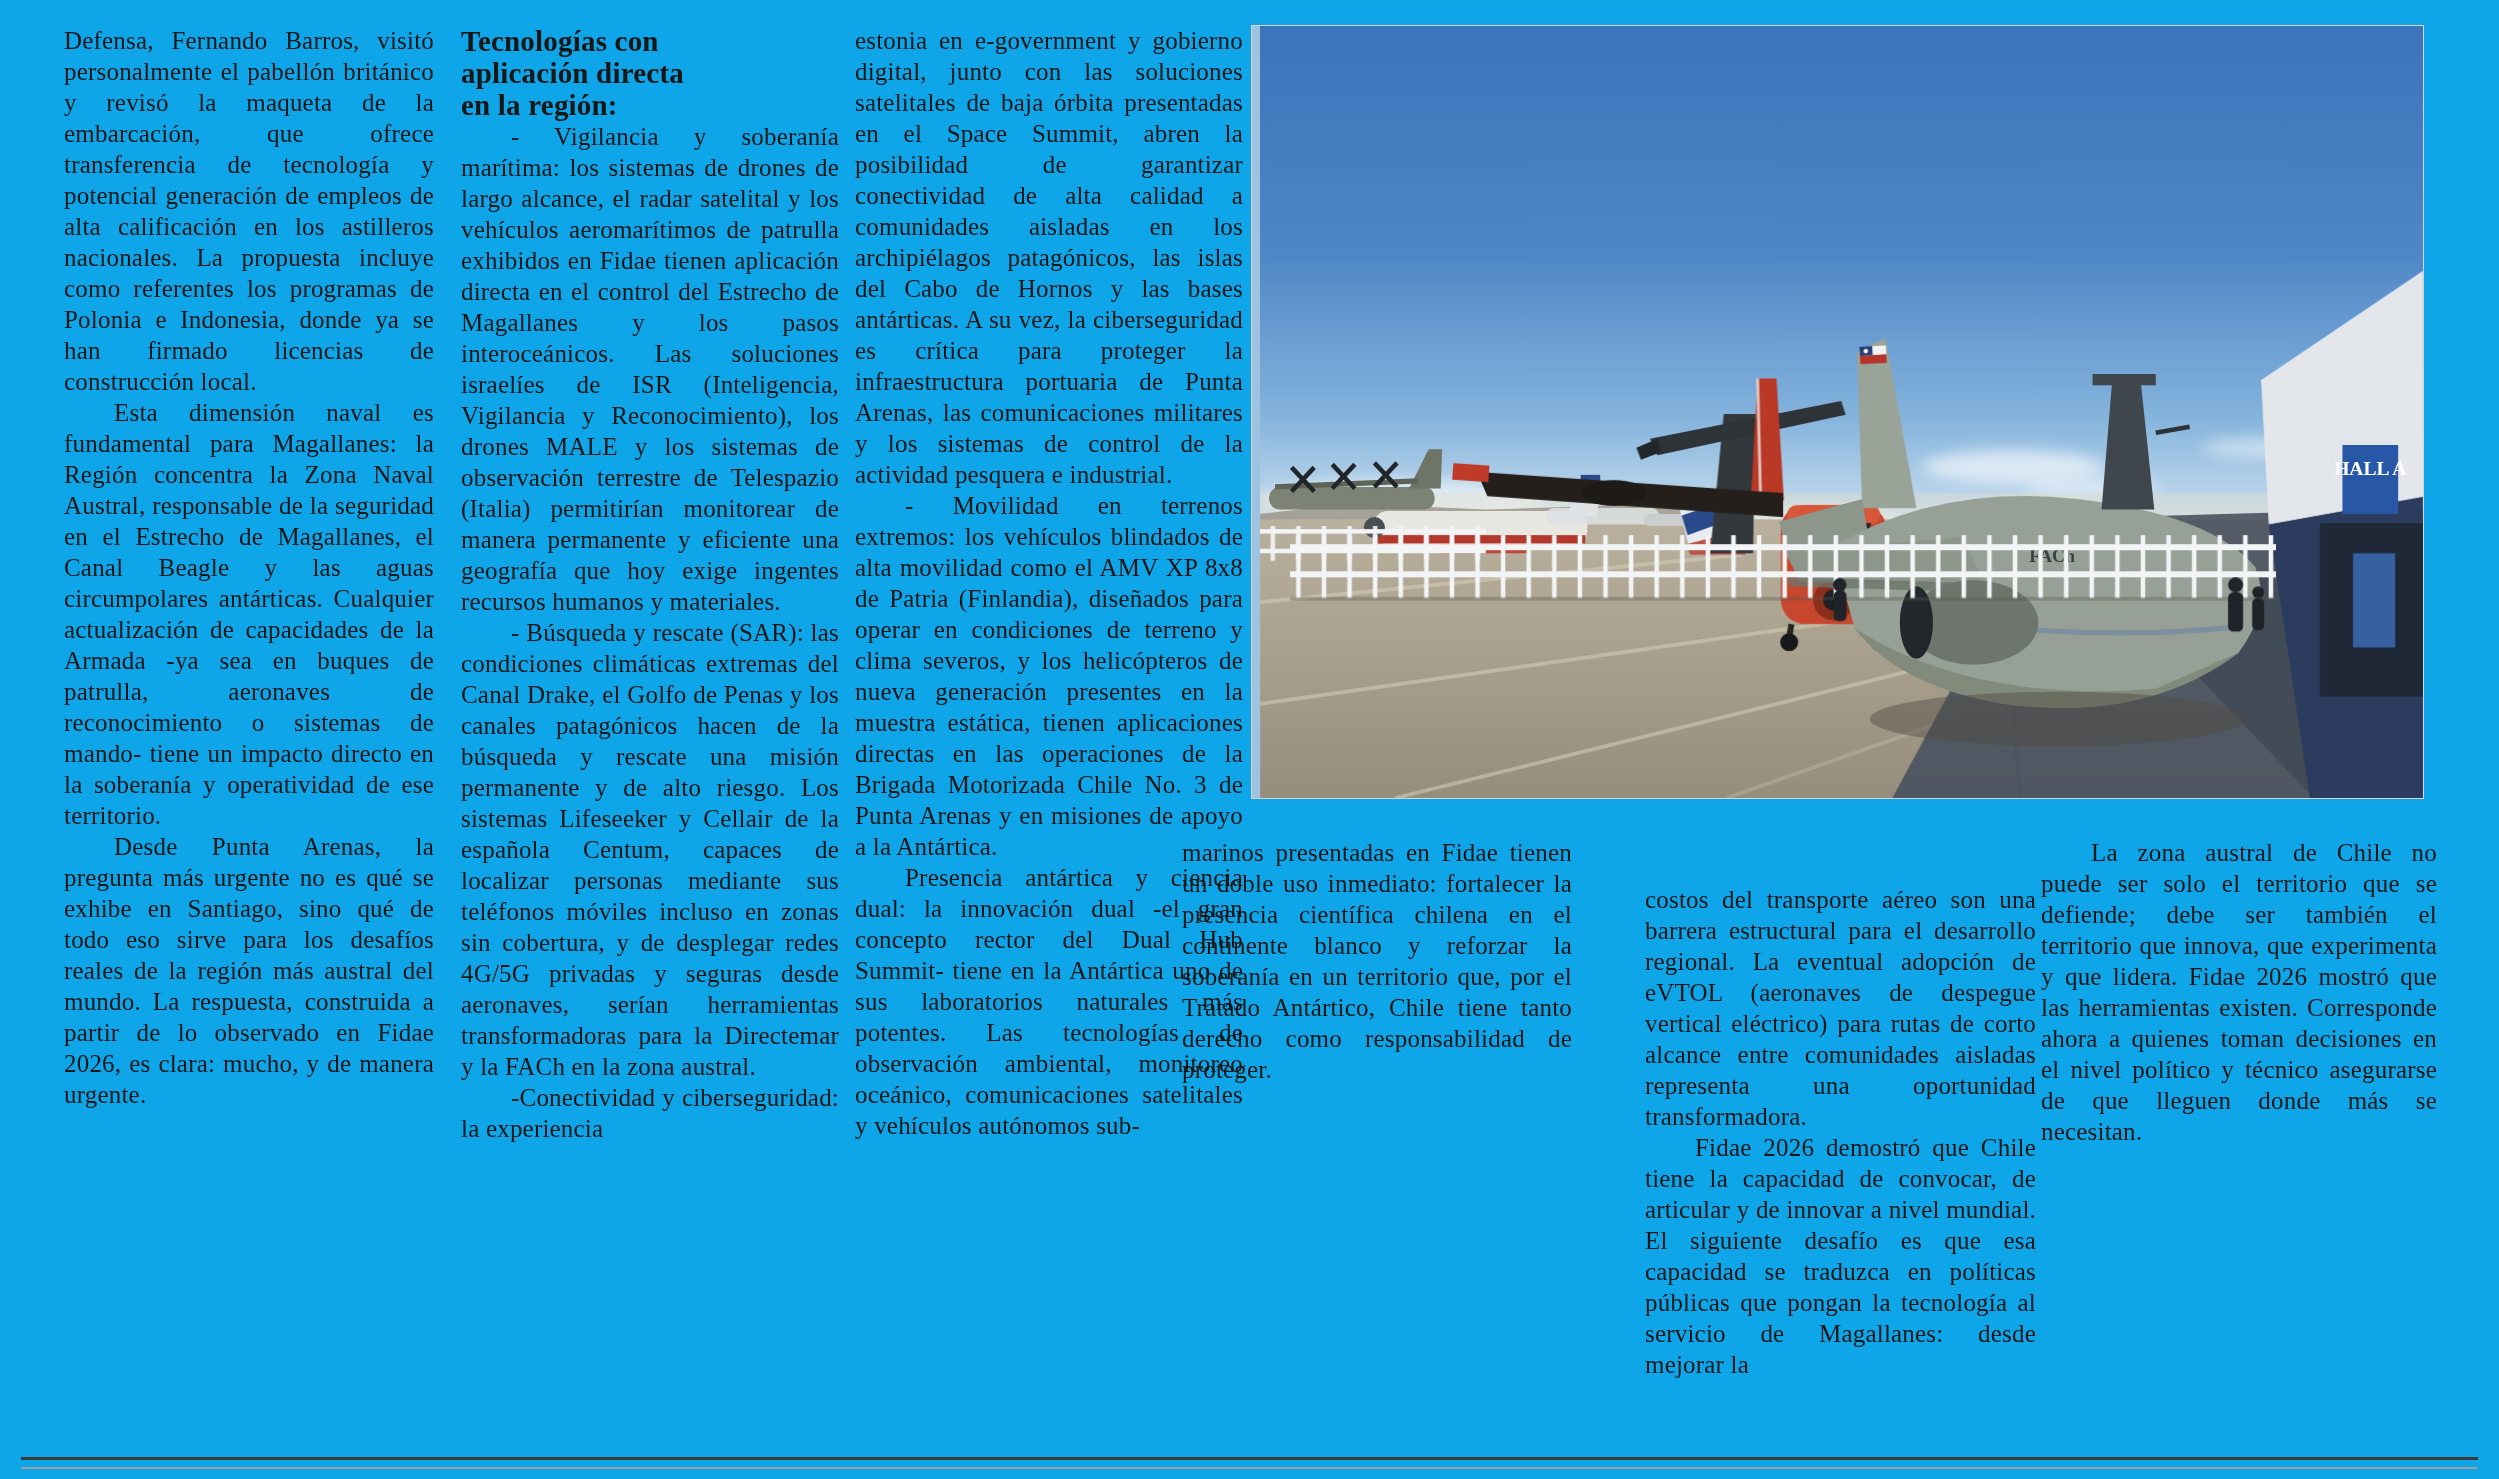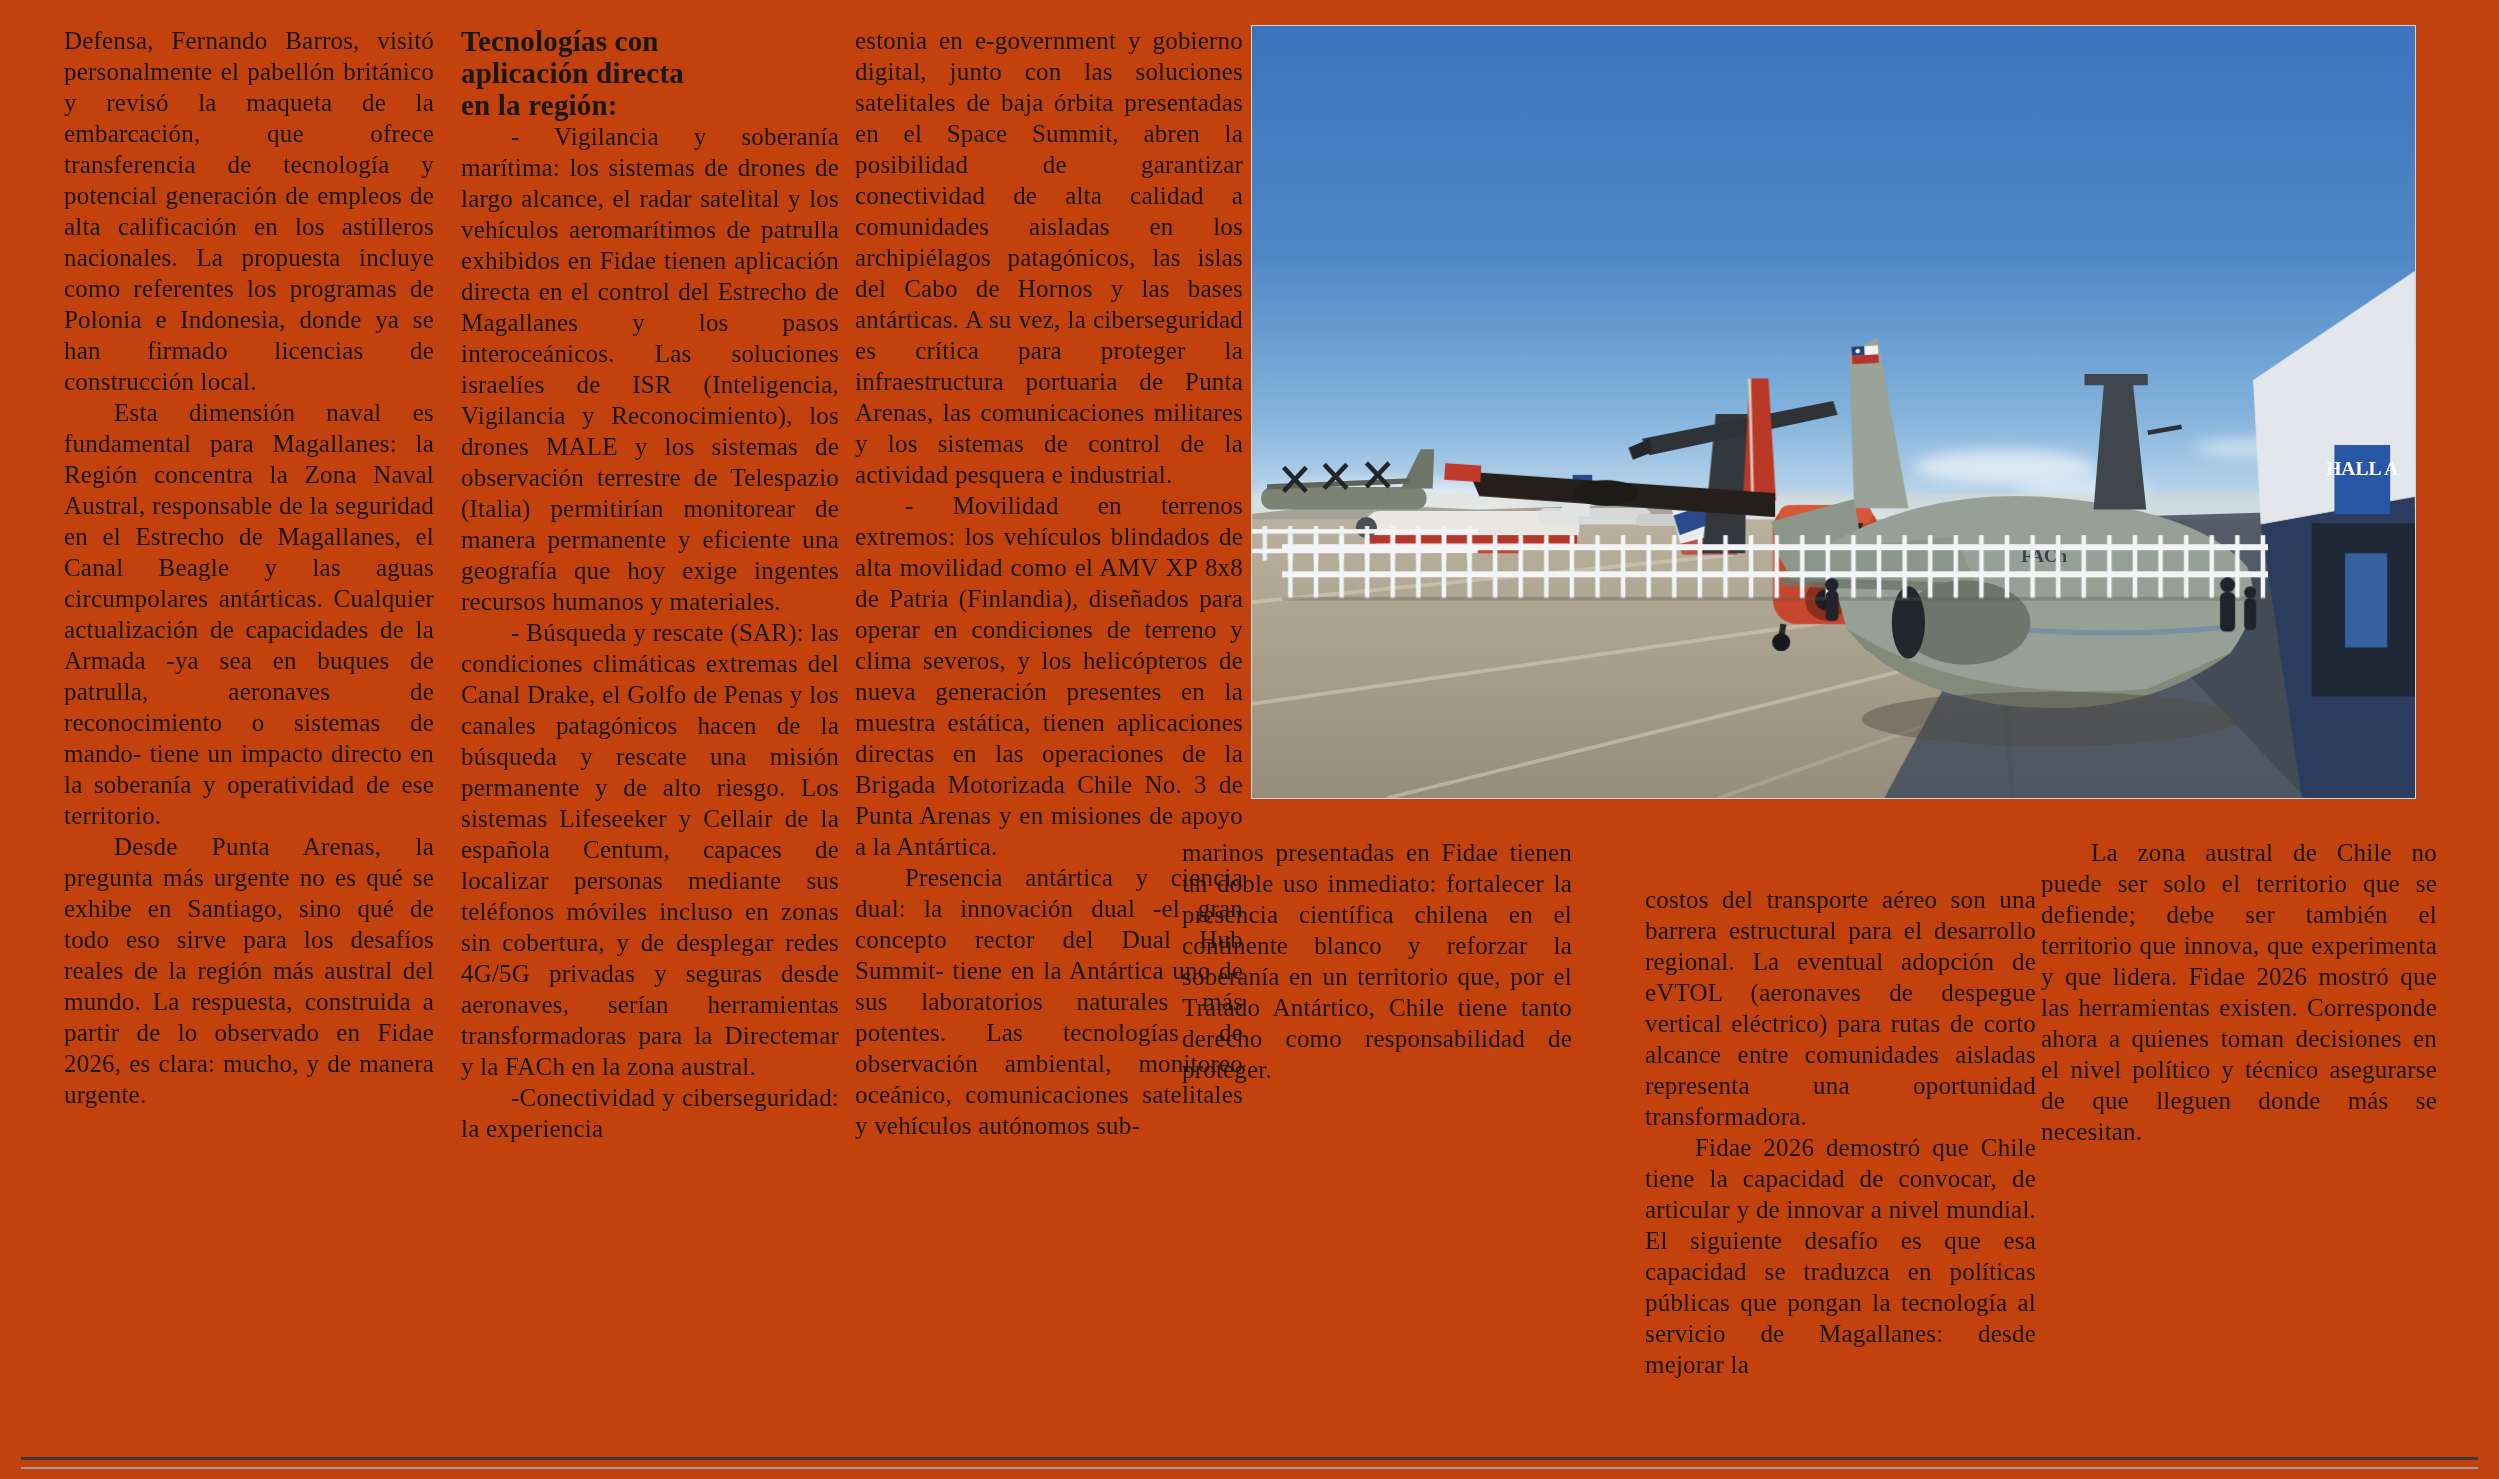--- a/index.html
+++ b/index.html
@@ -1,19 +1,19 @@
 <!DOCTYPE html>
 <html lang="es" style="font-size:12px"><head>
 <meta charset="utf-8">
 <style>
   html,body{margin:0;padding:0;background:#e8e8e8;}
   .page{
     position:relative;
     width:2500px;height:1480px;
-    background:#c2410c;
+    background:#0ea5e9;
     font-family:"Liberation Serif","DejaVu Serif",serif;
     color:#171717;
     overflow:hidden;
   }
   .col{
     position:absolute;
     top:25px;
     font-size:25px;
     line-height:31px;
     text-align:justify;
@@ -31,21 +31,21 @@
   }
   .col-head.mid{margin-top:19.6px;}
   .c1{left:64px;width:370px;}
   .c2{left:461px;width:378px;}
   .c3{left:855px;width:388px;}
   .c4{left:1182px;top:837px;width:390px;}
   .c5{left:1645px;top:884px;width:391px;}
   .c6{left:2041px;top:837px;width:396px;}
   .photo{
     position:absolute;left:1251px;top:25px;width:1163px;height:772px;
-    border:0.8px solid #d4d4d0;box-sizing:content-box;background:#9fc2e0;
+    border:0.8px solid #d4d4d0;box-sizing:content-box;background:#9fc2e0;padding-left:8px;
   }
   .photo svg{display:block;width:100%;height:100%;}
   .footer-rule{
     position:absolute;left:21px;top:1457px;width:2457px;height:6.8px;
     border-top:3px solid #3a3a3a;
     border-bottom:2.3px solid #9d9d9d;
   }
 </style>
 </head>
 <body>

